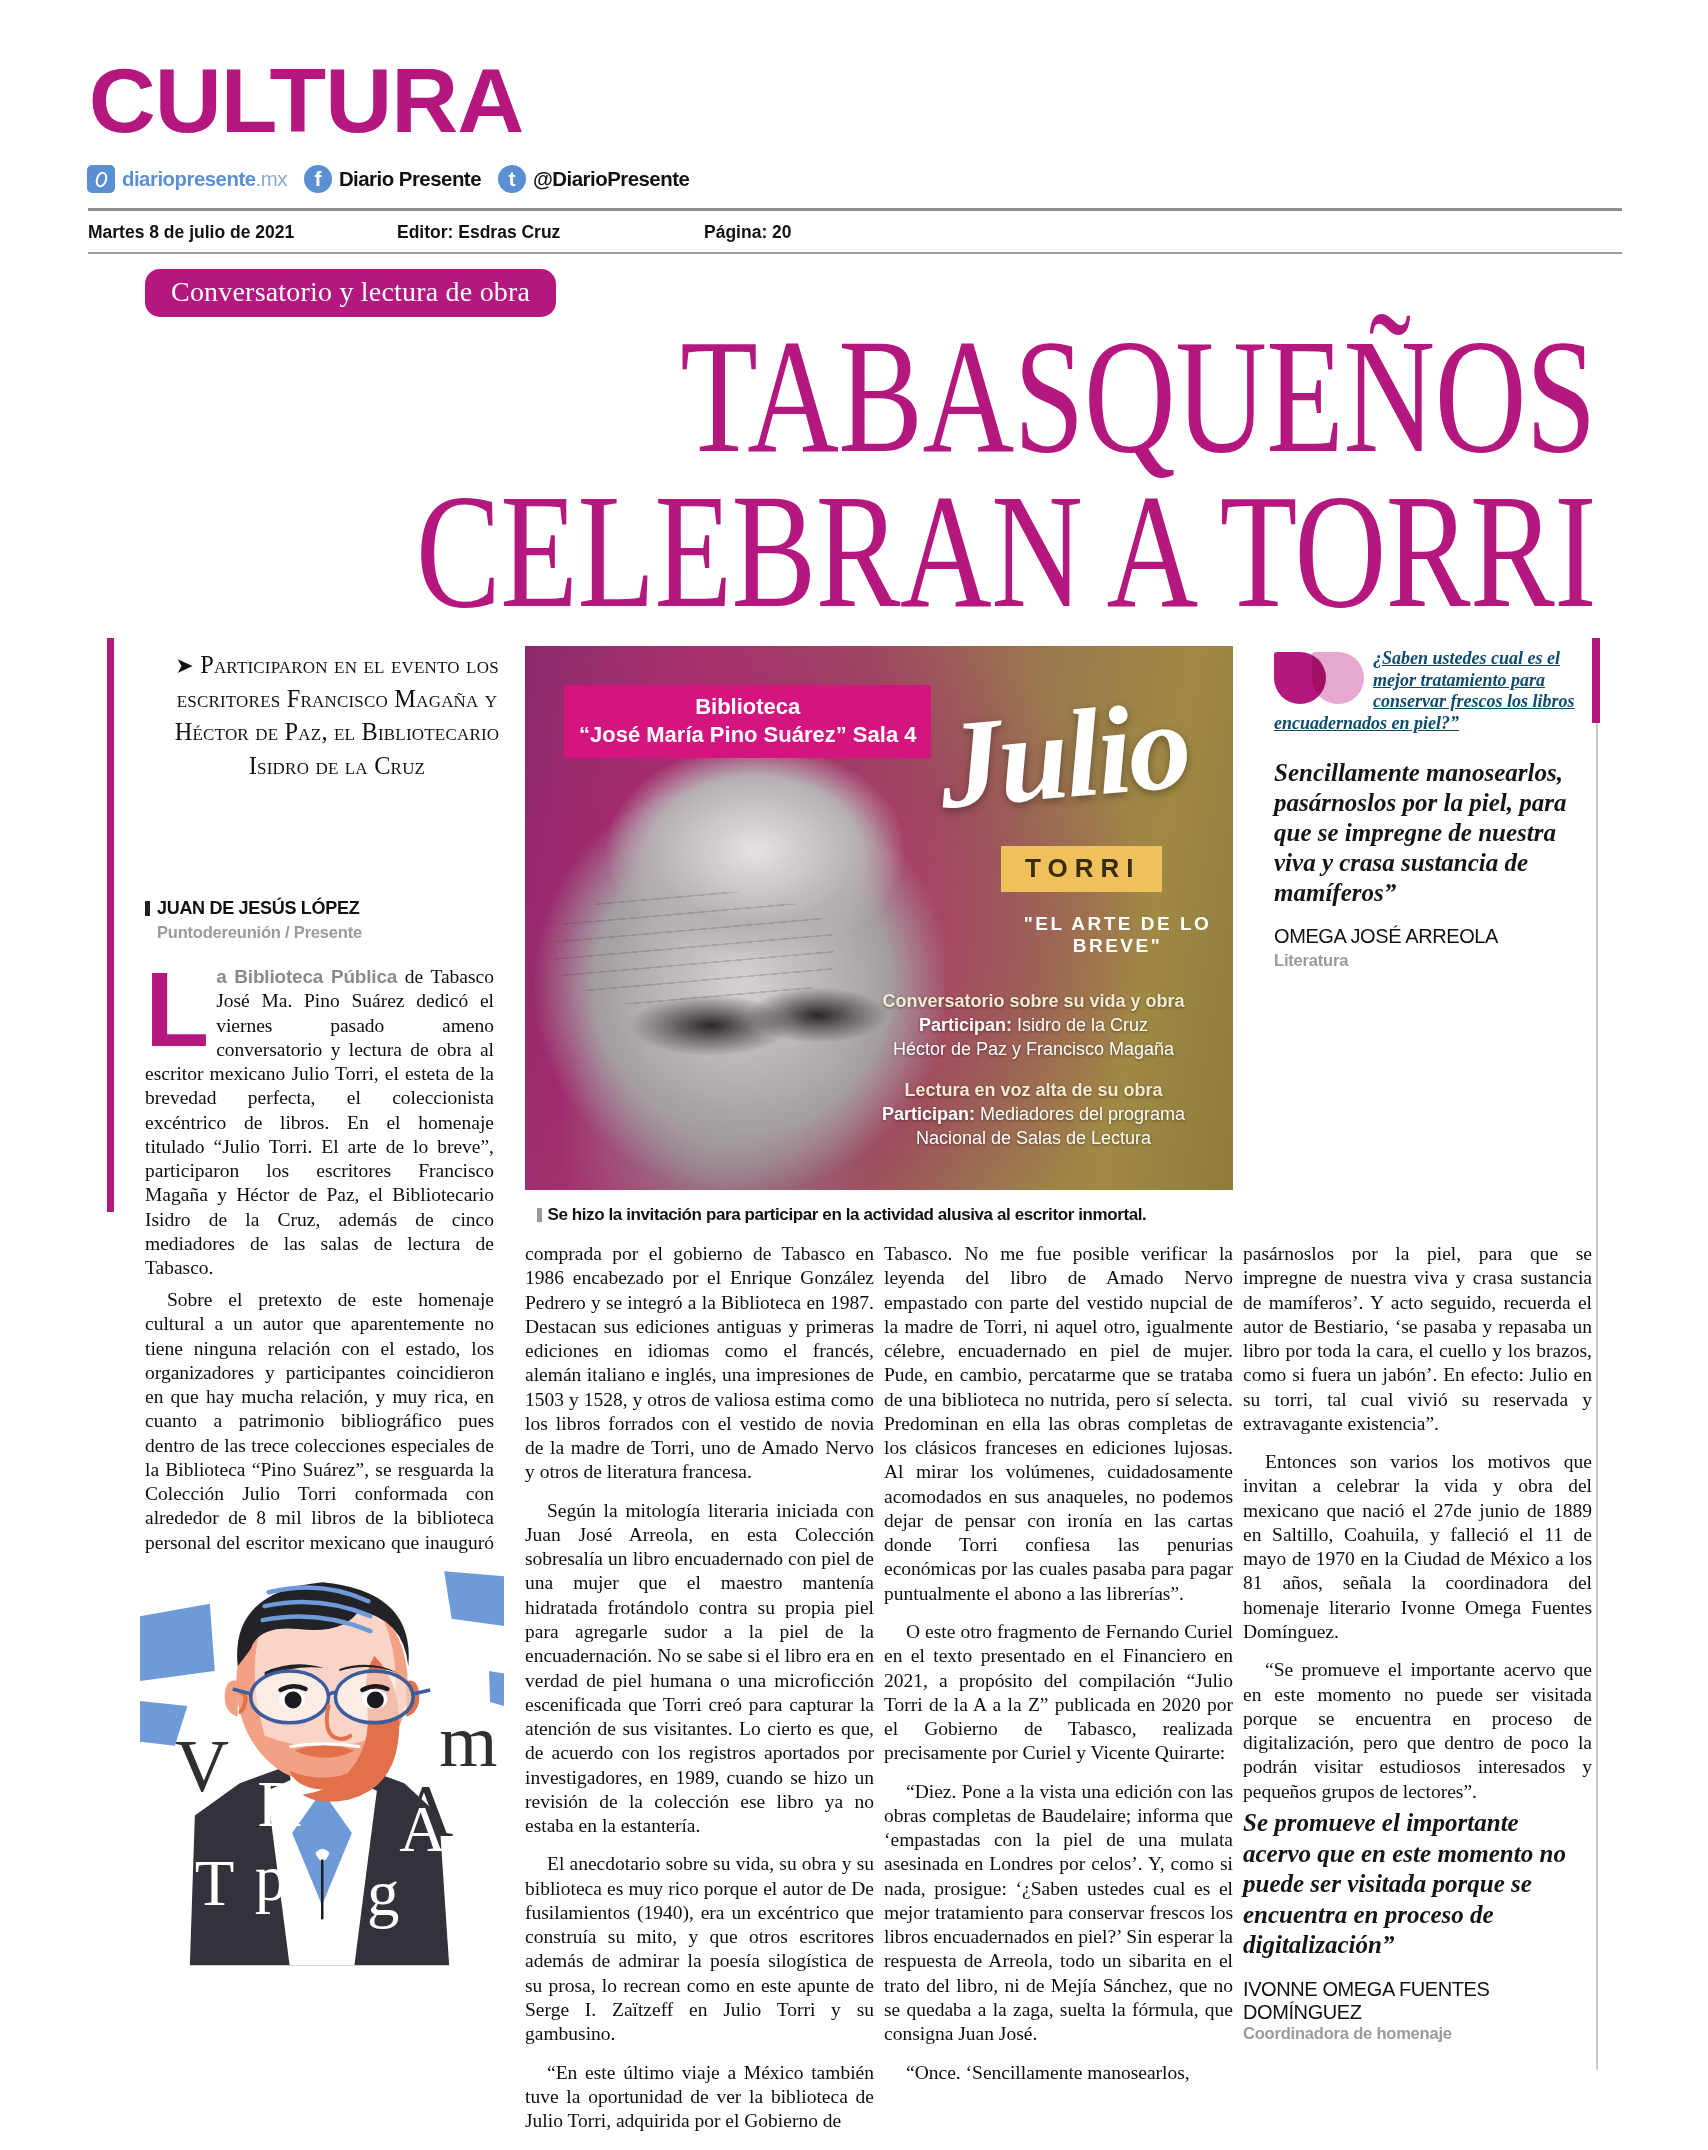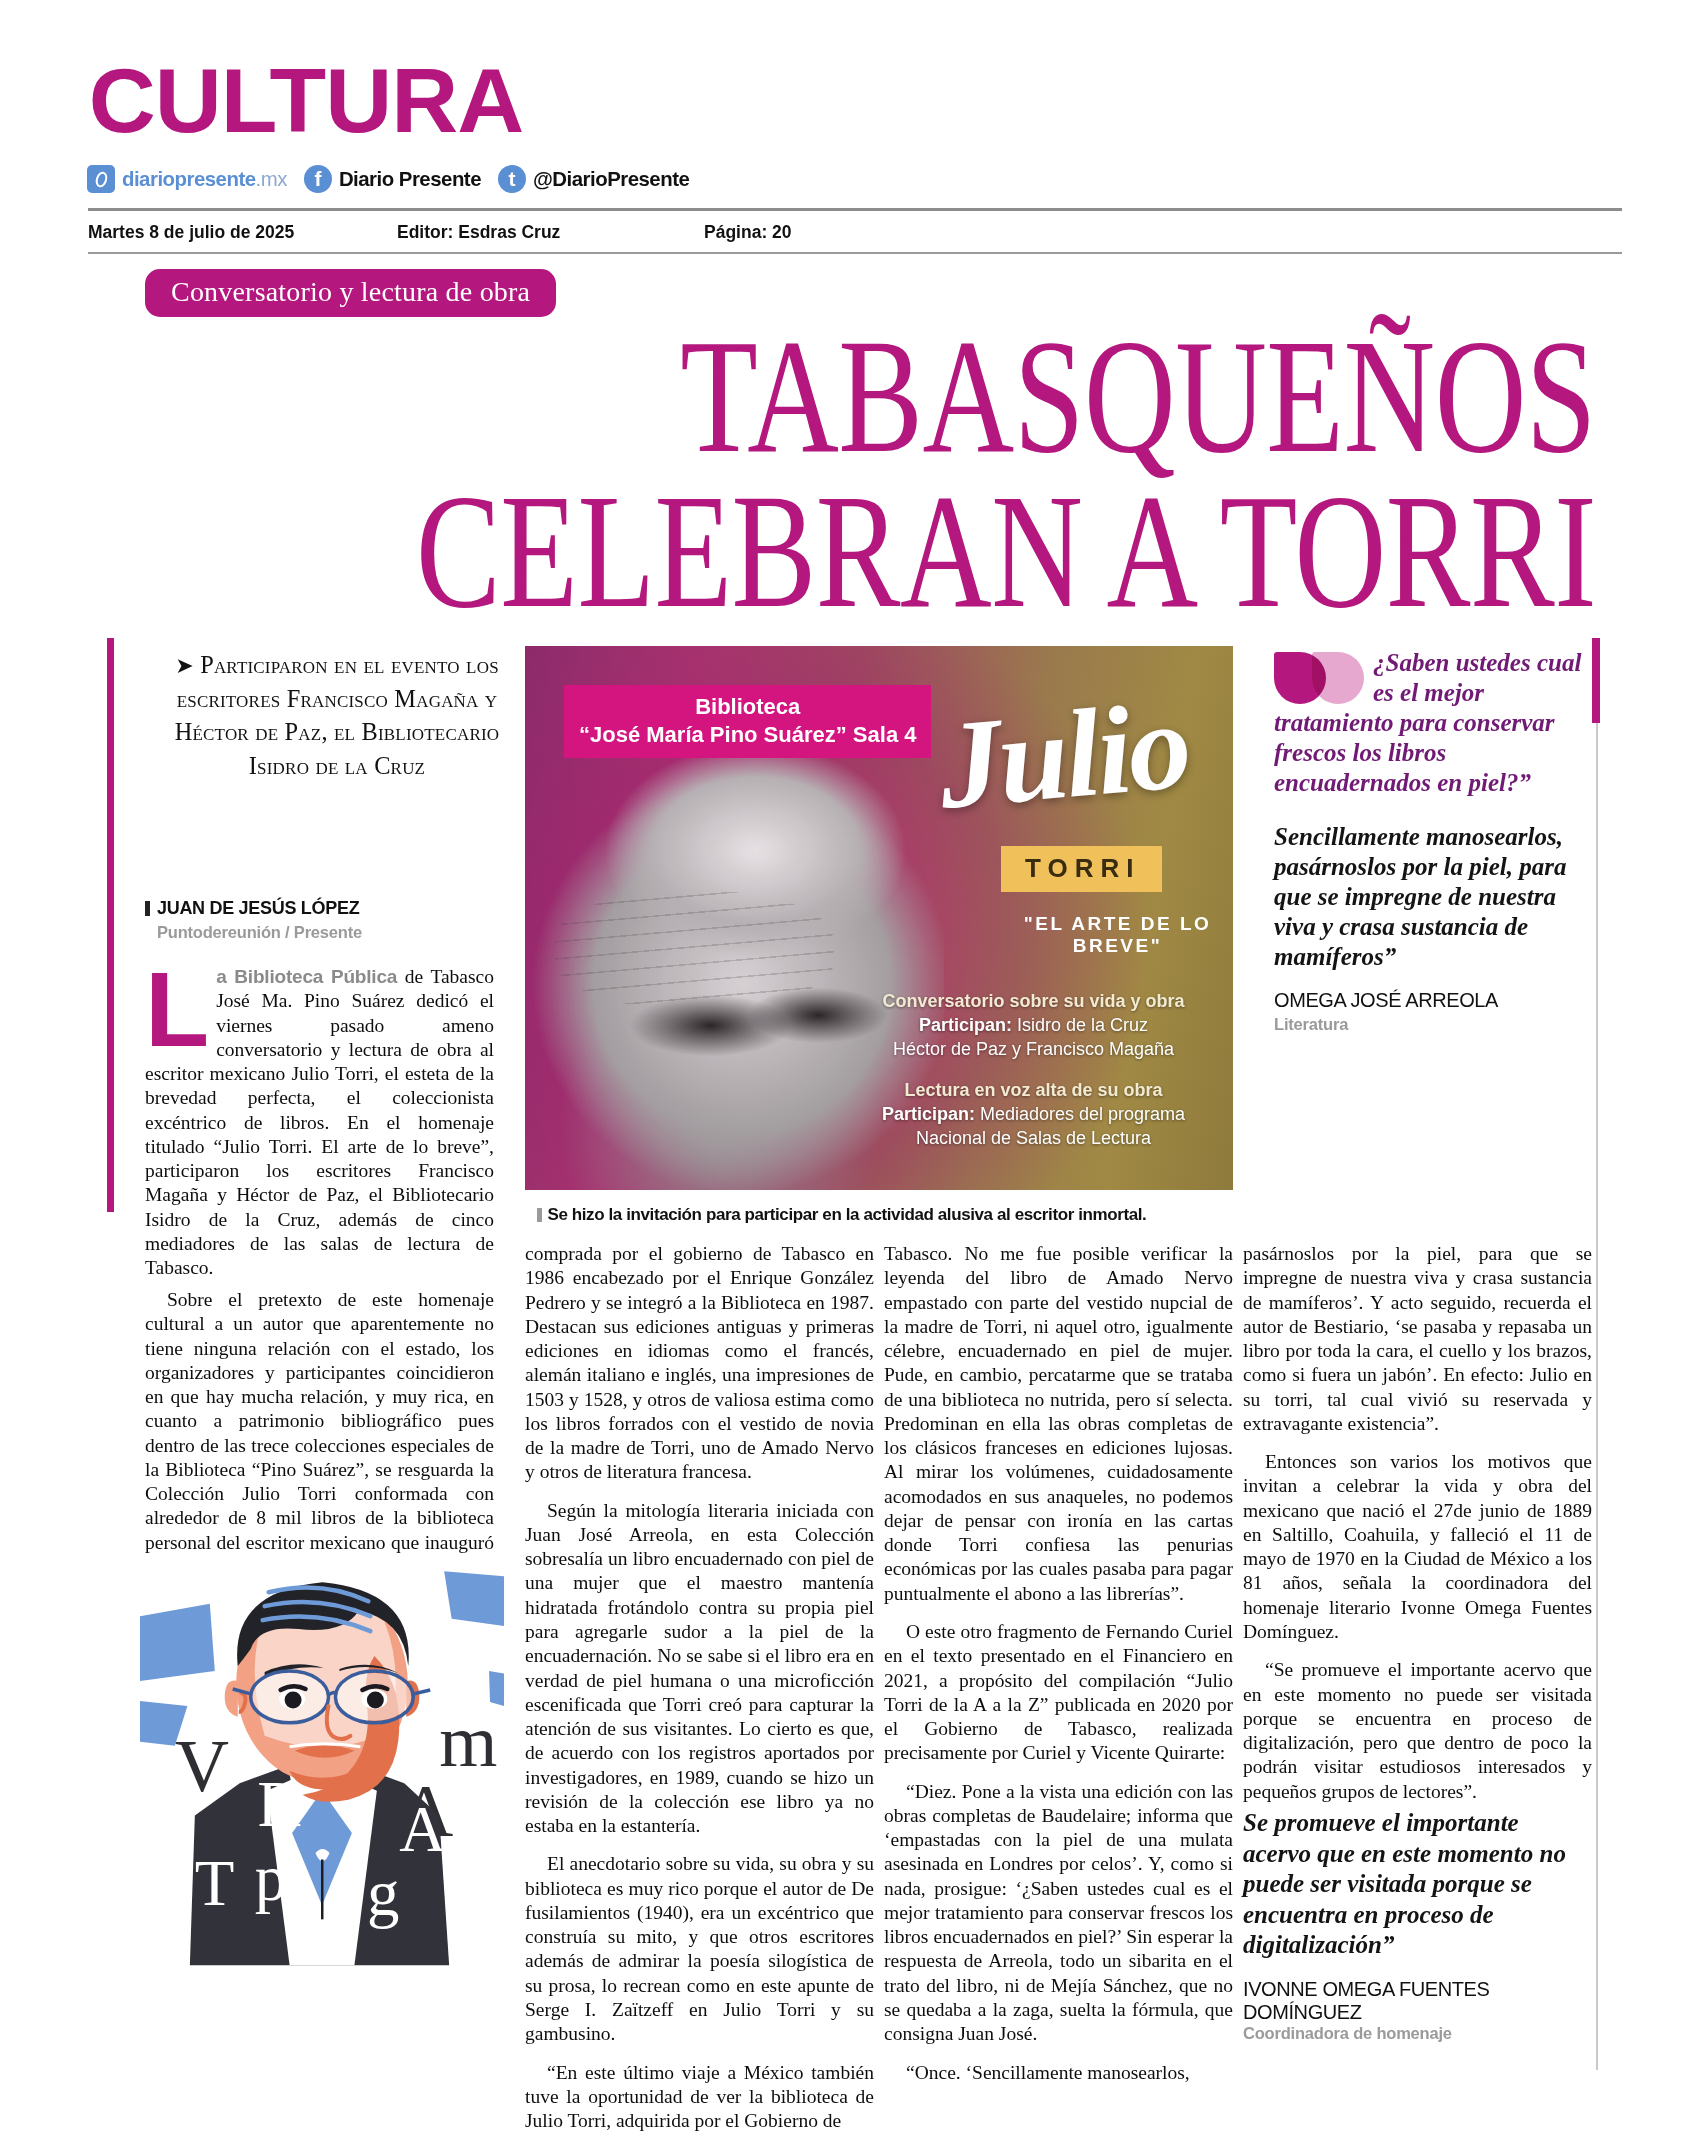--- a/index.html
+++ b/index.html
@@ -182,21 +182,21 @@
   .photo-caption .tick { display:inline-block; width:4.5px; height:14px; background:#9a9a9a; vertical-align:-1.5px; margin-right:6px; }
 
   
   .pull { position:absolute; left:1274px; top:648px; width:319px; }
   .quote-marks { position:relative; width:90px; height:55px; float:left; margin:4px 9px 0 0; }
   .quote-marks .d1, .quote-marks .d2 { position:absolute; top:0; width:52px; height:52px; border-radius:50% 50% 6% 50%; transform:rotate(180deg); }
   .quote-marks .d1 { left:0; background:#b4187e; }
   .quote-marks .d2 { left:38px; background:#e6a8cf; mix-blend-mode:multiply; }
   .pull .qtext {
     font-family:"Liberation Serif", serif; font-style:italic; font-weight:bold;
-    font-size:25px; line-height:1.20; color:#701a75; text-align:left;
+    font-size:18px; line-height:1.20; color:#0c4a6e; text-align:left;text-decoration:underline;
   }
   .pull .qtext2 {
     margin-top:24px; clear:both;
     font-family:"Liberation Serif", serif; font-style:italic; font-weight:bold;
     font-size:25px; line-height:1.20; color:#141414;
   }
   .pull .qattr {
     margin-top:17px;
     font-family:"Liberation Sans", sans-serif; font-size:20px; color:#111; letter-spacing:-0.4px;
   }
@@ -247,21 +247,21 @@
 
       <div class="brand-item">
         <div class="brand-circ">t</div>
         <div class="brand-text">@DiarioPresente</div>
       </div>
     </div>
 
     <div class="rule-main"></div>
 
     <div class="infoline">
-      <span class="date">Martes 8 de julio de 2025</span>
+      <span class="date">Martes 8 de julio de 2021</span>
       <span class="editor">Editor: Esdras Cruz</span>
       <span class="page-no">Página: 20</span>
     </div>
     <div class="rule-thin"></div>
   </div>
 
   <div class="kicker">Conversatorio y lectura de obra</div>
 
   <div class="headline">
     <span class="l1">TABASQUEÑOS</span>

